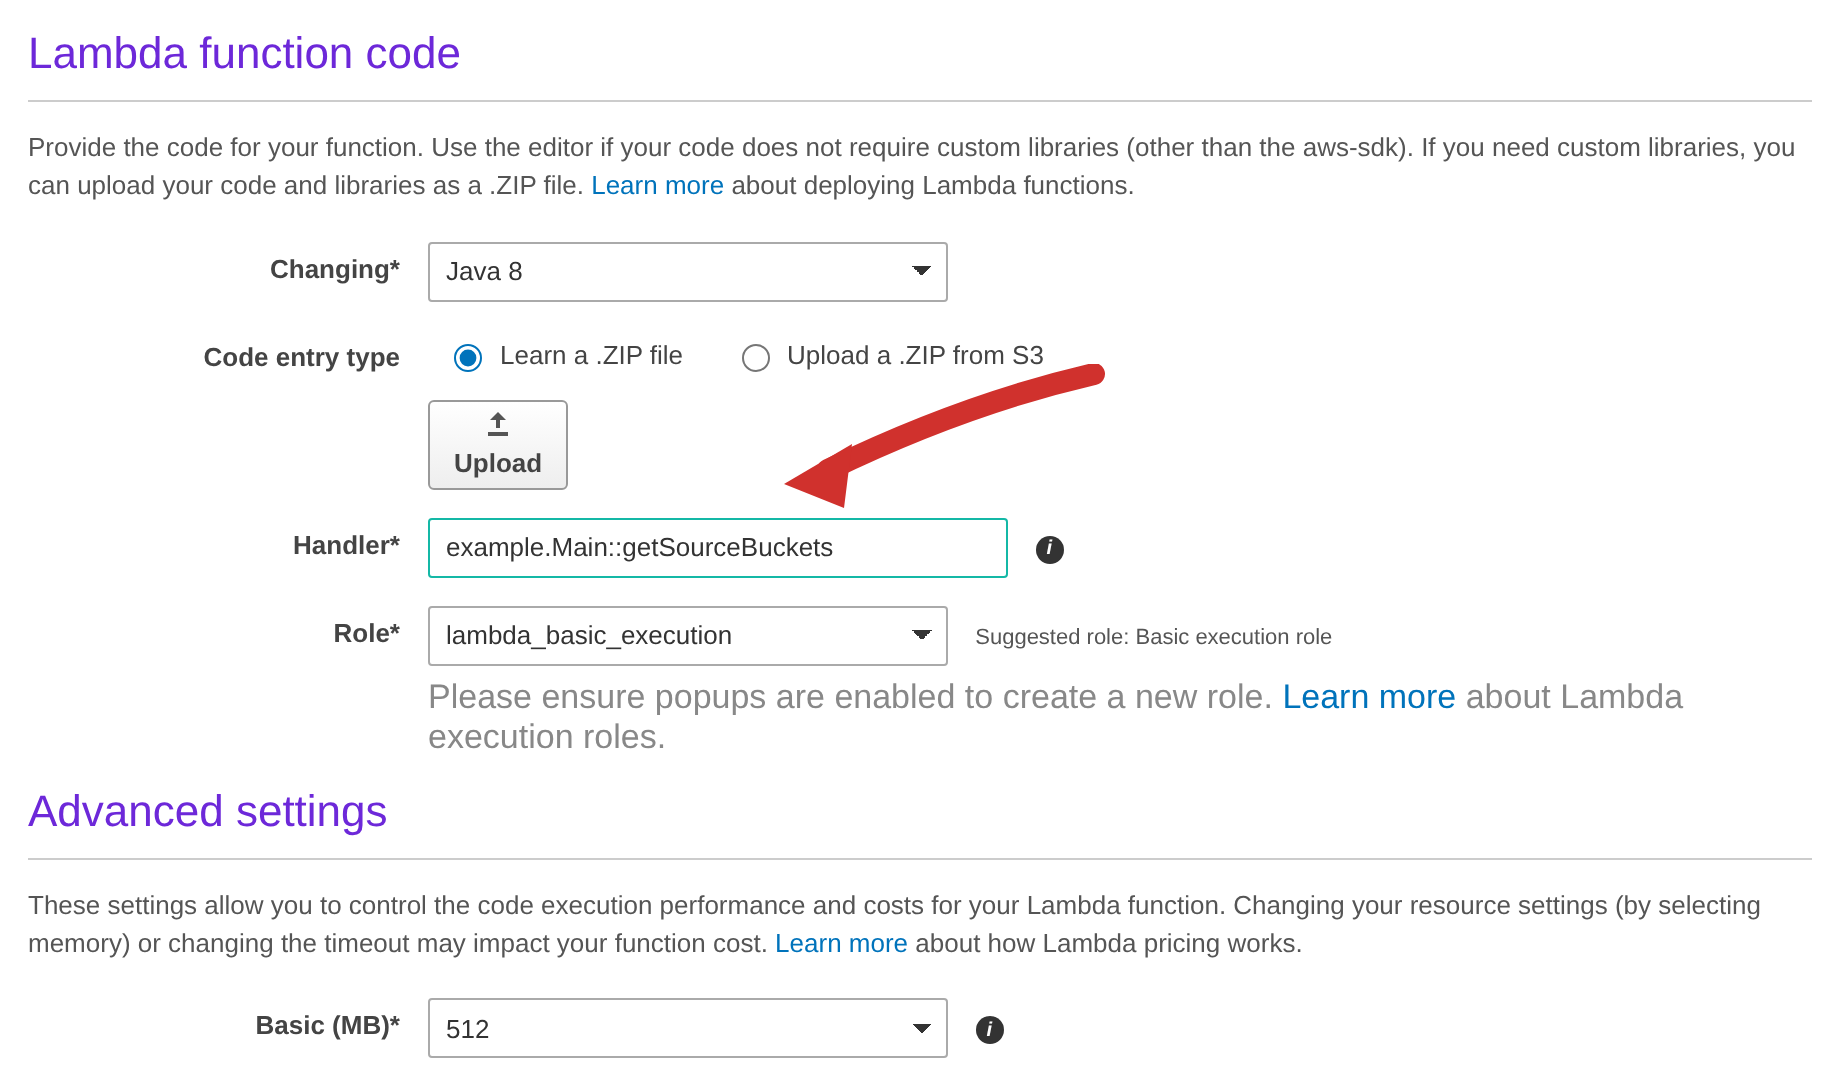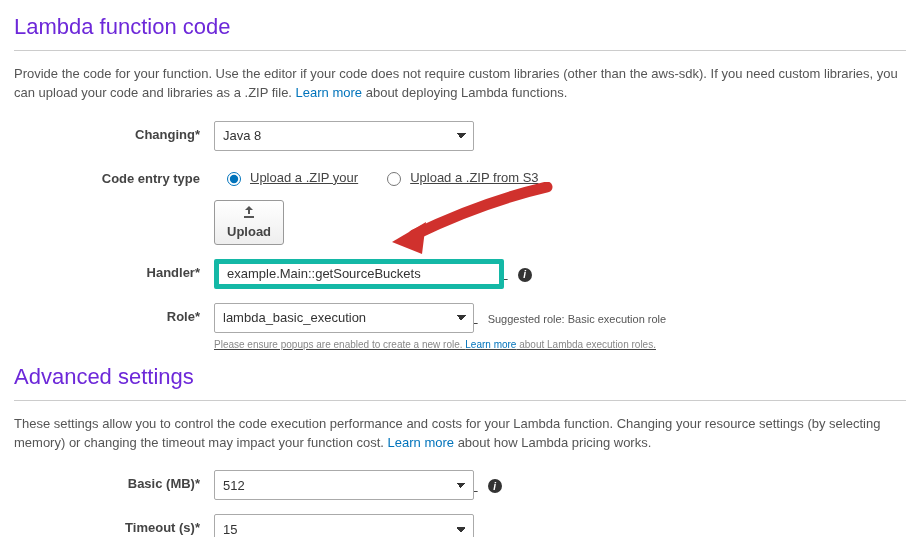--- a/index.html
+++ b/index.html
@@ -41,40 +41,39 @@
       text-align: right;
       padding-right: 14px;
       padding-top: 6px;
       font-size: 13px;
       font-weight: 700;
       color: #444;
     }
     .field-col {
       flex: 1;
       position: relative;
-      text-decoration: underline;
     }
     select.form {
       appearance: none;
       -webkit-appearance: none;
       border: 1px solid #aaa;
       border-radius: 2px;
       padding: 5px 28px 5px 8px;
       font-size: 13px;
       color: #333;
       height: 30px;
       background: #fff;
       background-image: linear-gradient(45deg, transparent 50%, #333 50%),
                         linear-gradient(135deg, #333 50%, transparent 50%);
       background-position: right 12px center, right 7px center;
       background-size: 5px 5px, 5px 5px;
       background-repeat: no-repeat;
     }
     input[type=text].form {
-      border: 5px solid #14b8a6;
+      border: 1px solid #14b8a6;
       border-radius: 2px;
       padding: 5px 8px;
       font-size: 13px;
       height: 30px;
       color: #333;
     }
     .w260 { width: 260px; }
     .w290 { width: 290px; }
     .radio-group {
       display: flex;
@@ -127,21 +126,21 @@
       vertical-align: middle;
     }
     .after-select {
       display: inline-block;
       margin-left: 10px;
       font-size: 11px;
       color: #555;
       vertical-align: middle;
     }
     .hint {
-      font-size: 10px;
+      font-size: 17px;
       color: #888;
       margin-top: 6px;
     }
     .arrow-overlay {
       position: absolute;
       pointer-events: none;
     }
   </style>
 </head>
 <body>
@@ -160,21 +159,21 @@
     </select>
   </div>
 </div>
 
 <div class="form-row">
   <div class="label-col">Code entry type</div>
   <div class="field-col">
     <div class="radio-group" style="padding-left:8px;">
       <label class="radio-item">
         <input type="radio" name="entry" checked="" style="">
-        <span>Upload a .ZIP your</span>
+        <span>Learn a .ZIP file</span>
       </label>
       <label class="radio-item">
         <input type="radio" name="entry" style="">
         <span>Upload a .ZIP from S3</span>
       </label>
     </div>
   </div>
 </div>
 
 <div class="form-row">

